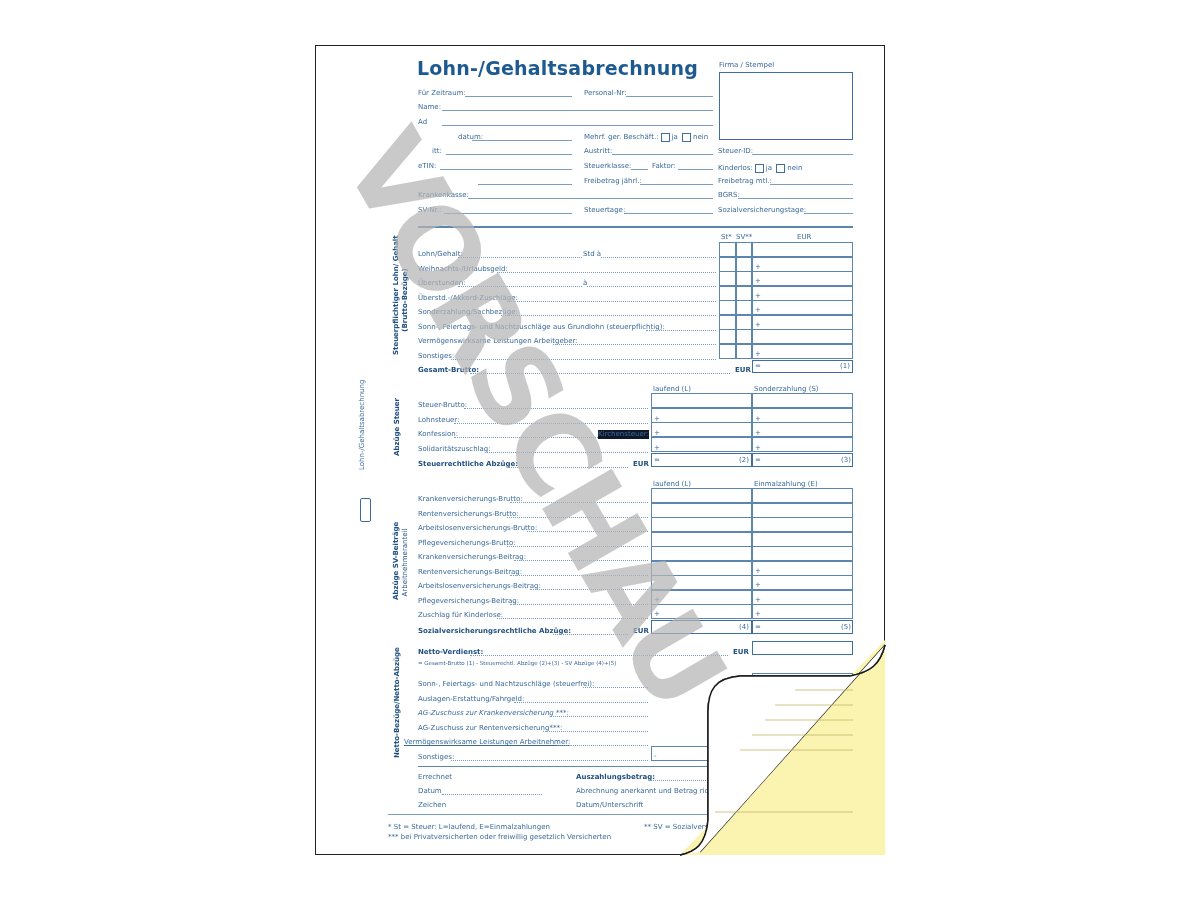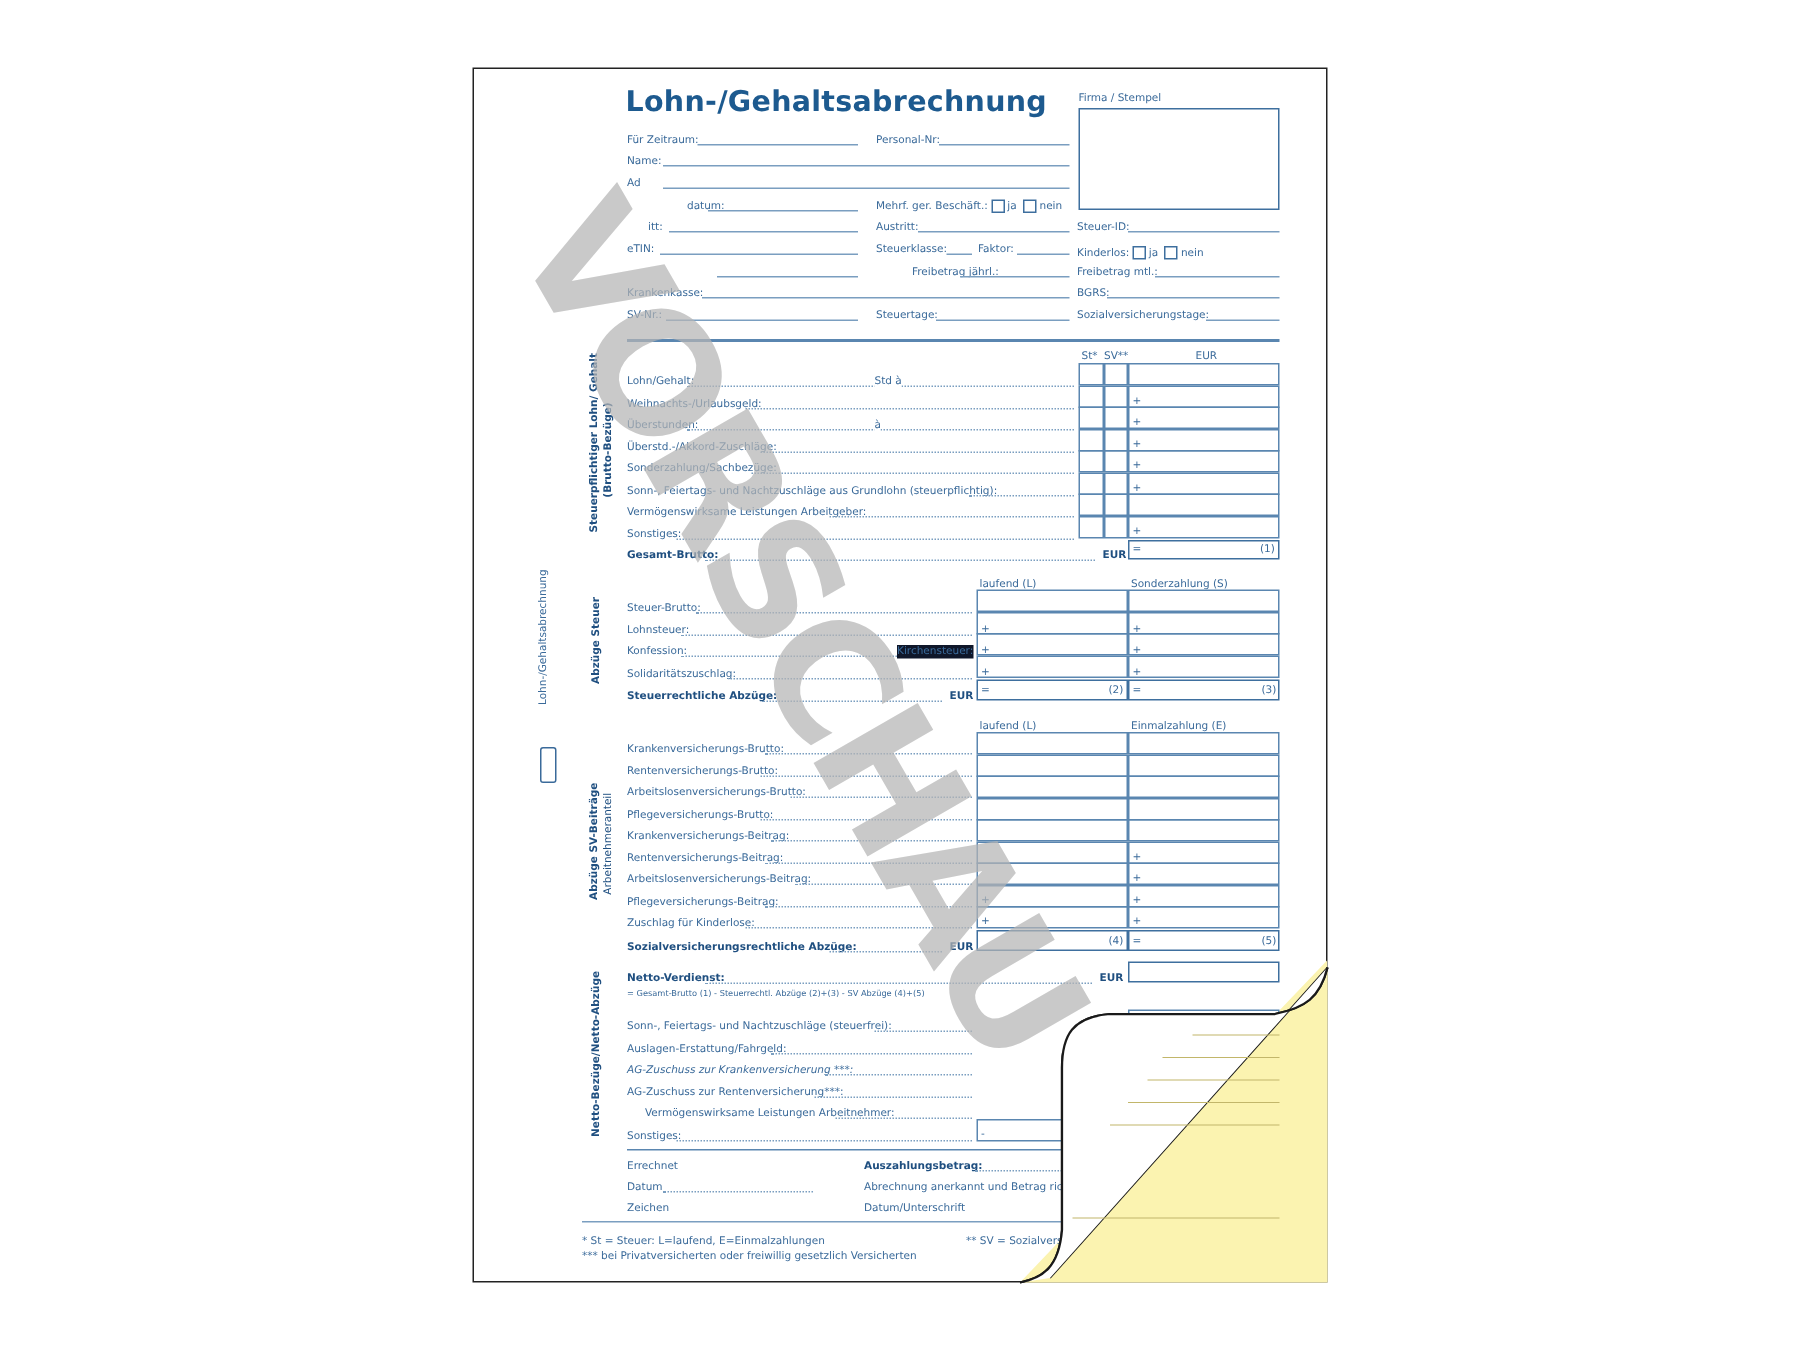--- a/index.html
+++ b/index.html
@@ -55,21 +55,21 @@
 
 <div class="txt" style="left:418px;top:162px;">eTIN:</div>
 <div class="line" style="left:440px;top:169px;width:132px;"></div>
 <div class="txt" style="left:584px;top:162px;">Steuerklasse:</div>
 <div class="line" style="left:631px;top:169px;width:17px;"></div>
 <div class="txt" style="left:652px;top:162px;">Faktor:</div>
 <div class="line" style="left:678px;top:169px;width:35px;"></div>
 <div class="txt" style="left:718px;top:164px;"><span>Kinderlos:</span><span class="cb"></span><span>ja</span> <span class="cb"></span><span>nein</span></div>
 
 <div class="line" style="left:478px;top:184px;width:94px;"></div>
-<div class="txt" style="left:584px;top:177px;margin-left:24px;">Freibetrag jährl.:</div>
+<div class="txt" style="left:584px;top:177px;">Freibetrag jährl.:</div>
 <div class="line" style="left:640px;top:184px;width:73px;"></div>
 <div class="txt" style="left:718px;top:177px;">Freibetrag mtl.:</div>
 <div class="line" style="left:770px;top:184px;width:83px;"></div>
 
 <div class="txt" style="left:418px;top:191px;text-align:center;">Krankenkasse:</div>
 <div class="line" style="left:468px;top:198px;width:245px;"></div>
 <div class="txt" style="left:718px;top:191px;">BGRS:</div>
 <div class="line" style="left:738px;top:198px;width:115px;"></div>
 
 <div class="txt" style="left:418px;top:206px;">SV-Nr.:</div>
@@ -271,21 +271,21 @@
     <div class="cell" style="left:752px;top:673px;width:101px;height:15px;"></div>
     <div class="txt" style="left:418px;top:694.5px;">Auslagen-Erstattung/Fahrgeld:</div>
     <div class="dots" style="left:513.7px;top:701.5px;width:134.3px;"></div>
     <div class="cell" style="left:752px;top:687.5px;width:101px;height:15px;"></div>
     <div class="txt" style="left:418px;top:709px;font-style:italic;">AG-Zuschuss zur Krankenversicherung ***:</div>
     <div class="dots" style="left:550px;top:716px;width:98px;"></div>
     <div class="cell" style="left:752px;top:702px;width:101px;height:15px;"></div>
     <div class="txt" style="left:418px;top:723.5px;">AG-Zuschuss zur Rentenversicherung***:</div>
     <div class="dots" style="left:543.4px;top:730.5px;width:104.60000000000001px;"></div>
     <div class="cell" style="left:752px;top:716.5px;width:101px;height:15px;"></div>
-    <div class="txt" style="left:430px;top:738px;">Vermögenswirksame Leistungen Arbeitnehmer:</div>
+    <div class="txt" style="left:404px;top:738px;text-decoration:underline;">Vermögenswirksame Leistungen Arbeitnehmer:</div>
     <div class="dots" style="left:556.6px;top:745px;width:91.4px;"></div>
     <div class="cell" style="left:752px;top:731px;width:101px;height:15px;"></div>
     <div class="txt" style="left:418px;top:752.5px;">Sonstiges:</div>
     <div class="dots" style="left:451px;top:759.5px;width:197px;"></div>
     <div class="cell" style="left:752px;top:745.5px;width:101px;height:15px;"></div>
     <div class="cell" style="left:651px;top:745.5px;width:101px;height:15px;"></div>
     <div class="txt" style="left:654px;top:751.5px;">-</div>
   </div>
 
 <div class="line" style="left:418px;top:766px;width:435px;border-bottom:1.5px solid #5a86b0;"></div>

